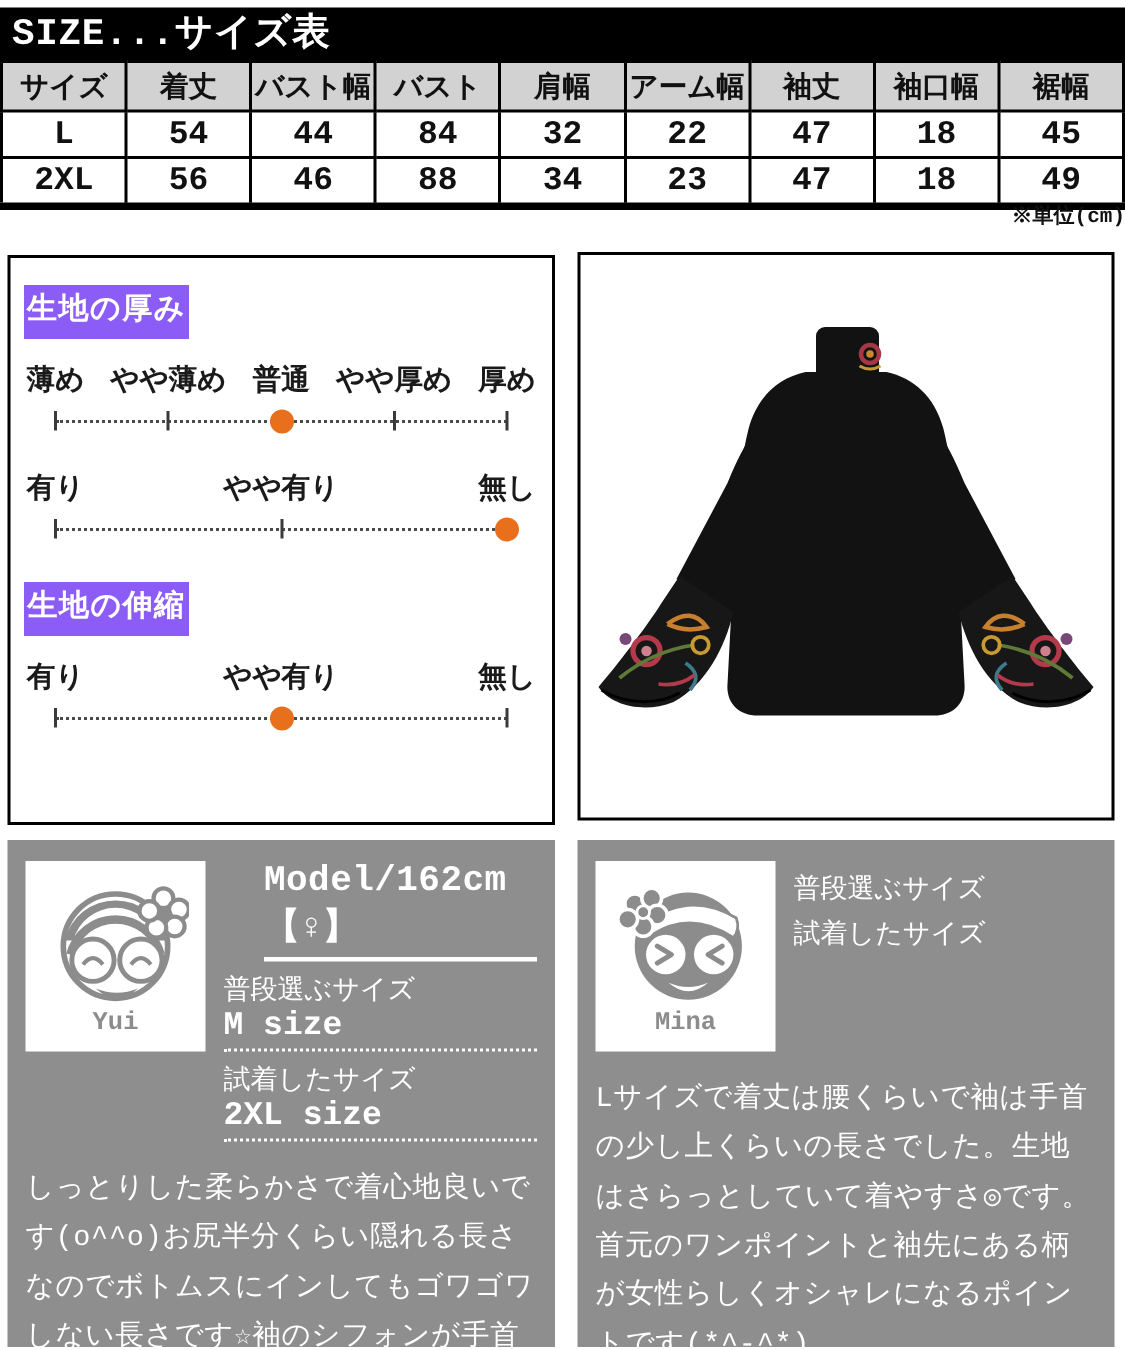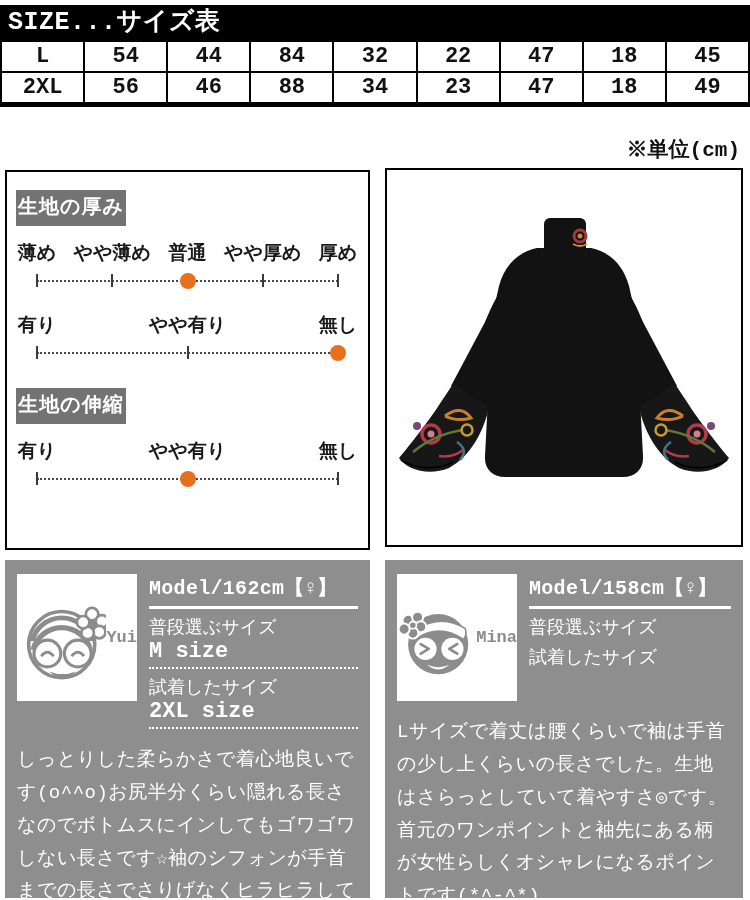--- a/index.html
+++ b/index.html
@@ -8,67 +8,78 @@
 
   
   .title-bar{position:absolute;top:5px;left:0;right:0;height:35px;background:#000;}
   .title-bar .t{color:#fff;font-size:25px;font-weight:bold;line-height:35px;padding-left:8px;letter-spacing:.5px;}
 
   
   .size-table{position:absolute;top:40px;left:0;width:750px;border-collapse:collapse;table-layout:fixed;
               border-bottom:5px solid #000;}
   .size-table th{background:#d2d2d2;border:2px solid #000;font-size:19px;font-weight:bold;height:31px;padding:0;}
   .size-table td{border:2px solid #000;font-size:22px;font-weight:600;height:29px;text-align:center;padding:0;}
-  .unit-note{position:absolute;top:135px;right:10px;font-size:21px;font-weight:600;}
+  .unit-note{position:absolute;top:135px;right:0;font-size:14px;font-weight:600;}
 
   
   .fabric-panel{position:absolute;left:5px;top:170px;width:365px;height:380px;border:2px solid #000;
                 background:#fff;box-sizing:border-box;overflow:hidden;}
-  .badge{width:110px;height:36px;background:#737373;color:#fff;font-size:20px;font-weight:bold;
+  .badge{width:110px;height:36px;background:#8b5cf6;color:#fff;font-size:20px;font-weight:bold;
          text-align:center;line-height:36px;margin:18px 0 0 9px;letter-spacing:1px;}
   .slider{position:relative;height:72px;margin:0 30px;}
   .slider .opt{position:absolute;top:14px;transform:translateX(-50%);font-size:19px;font-weight:600;
                white-space:nowrap;color:#1a1a1a;}
   .slider .track{position:absolute;left:0;right:0;top:54px;border-top:2px dotted #4a4a4a;}
   .slider .tick{position:absolute;top:48px;width:2px;height:13px;background:#3a3a3a;transform:translateX(-50%);}
   .slider .dot{position:absolute;top:47px;width:16px;height:16px;border-radius:50%;background:#e8701d;
                transform:translateX(-50%);}
 
   
   .photo-box{position:absolute;left:385px;top:168px;width:358px;height:379px;border:2px solid #000;
              box-sizing:border-box;background:#fff;}
   .photo-box svg{width:100%;height:100%;display:block;}
 
   
   .model-panel{position:absolute;top:560px;height:338px;background:#8e8e8e;color:#fff;
                padding:14px 12px;box-sizing:border-box;}
   .model-panel.left{left:5px;width:365px;}
   .model-panel.right{left:385px;width:358px;}
   .model-head{display:flex;}
-  .avatar-box{width:120px;height:127px;background:#fff;flex:none;display:flex;flex-direction:row;
+  .avatar-box{width:120px;height:127px;background:#fff;flex:none;display:flex;flex-direction:column;
               align-items:center;}
   .avatar-box svg{width:98px;height:94px;margin-top:6px;}
   .avatar-name{color:#8c8c8c;font-weight:bold;font-size:17px;line-height:1;}
   .model-info{flex:1;margin-left:12px;min-width:0;}
-  .model-title{font-size:20px;font-weight:bold;border-bottom:3px solid #fff;padding-bottom:5px;letter-spacing:.3px;}
+  .model-title{font-size:24px;font-weight:bold;border-bottom:3px solid #fff;padding-bottom:5px;letter-spacing:.3px;margin-left:27px;}
   .size-label{font-size:18px;margin-top:6px;}
   .size-value{font-size:22px;font-weight:bold;text-align:left;border-bottom:2px dotted #fff;padding-bottom:3px;}
   .review{margin-top:15px;font-size:19px;line-height:1.73;letter-spacing:.5px;word-break:break-all;}
 </style>
 </head>
 <body>
 
 <div id="app">
 
   <div class="title-bar">
     <div class="t">SIZE...サイズ表</div>
   </div>
 
   <table class="size-table">
     <tbody>
+        <tr>
+      <th>サイズ</th>
+      <th>着丈</th>
+      <th>バスト幅</th>
+      <th>バスト</th>
+      <th>肩幅</th>
+      <th>アーム幅</th>
+      <th>袖丈</th>
+      <th>袖口幅</th>
+      <th>裾幅</th>
+    </tr>
     <tr>
       <td>L</td>
       <td>54</td>
       <td>44</td>
       <td>84</td>
       <td>32</td>
       <td>22</td>
       <td>47</td>
       <td>18</td>
       <td>45</td>
@@ -220,21 +231,20 @@
           </g>
           <circle cx="36" cy="60" r="14" fill="#fff"></circle>
           <circle cx="70" cy="60" r="14" fill="#fff"></circle>
           <path d="M30,54 L40,60 L30,66" fill="none" stroke="#8c8c8c" stroke-width="3.5" stroke-linecap="round" stroke-linejoin="round"></path>
           <path d="M76,54 L66,60 L76,66" fill="none" stroke="#8c8c8c" stroke-width="3.5" stroke-linecap="round" stroke-linejoin="round"></path>
           <path d="M38,80 Q52,92 66,80 Q52,86 38,80 Z" fill="#fff"></path>
         </svg>
         <div class="avatar-name">Mina</div>
       </div>
       <div class="model-info">
-        <div class="model-title">Model/158cm【♀】</div>
         <div class="size-label">普段選ぶサイズ</div>
         <div class="size-label">試着したサイズ</div>
       </div>
     </div>
     <div class="review">Lサイズで着丈は腰くらいで袖は手首の少し上くらいの長さでした。生地はさらっとしていて着やすさ◎です。首元のワンポイントと袖先にある柄が女性らしくオシャレになるポイントです(*^-^*)</div>
   </div>
 
 </div>
 
 </body></html>

